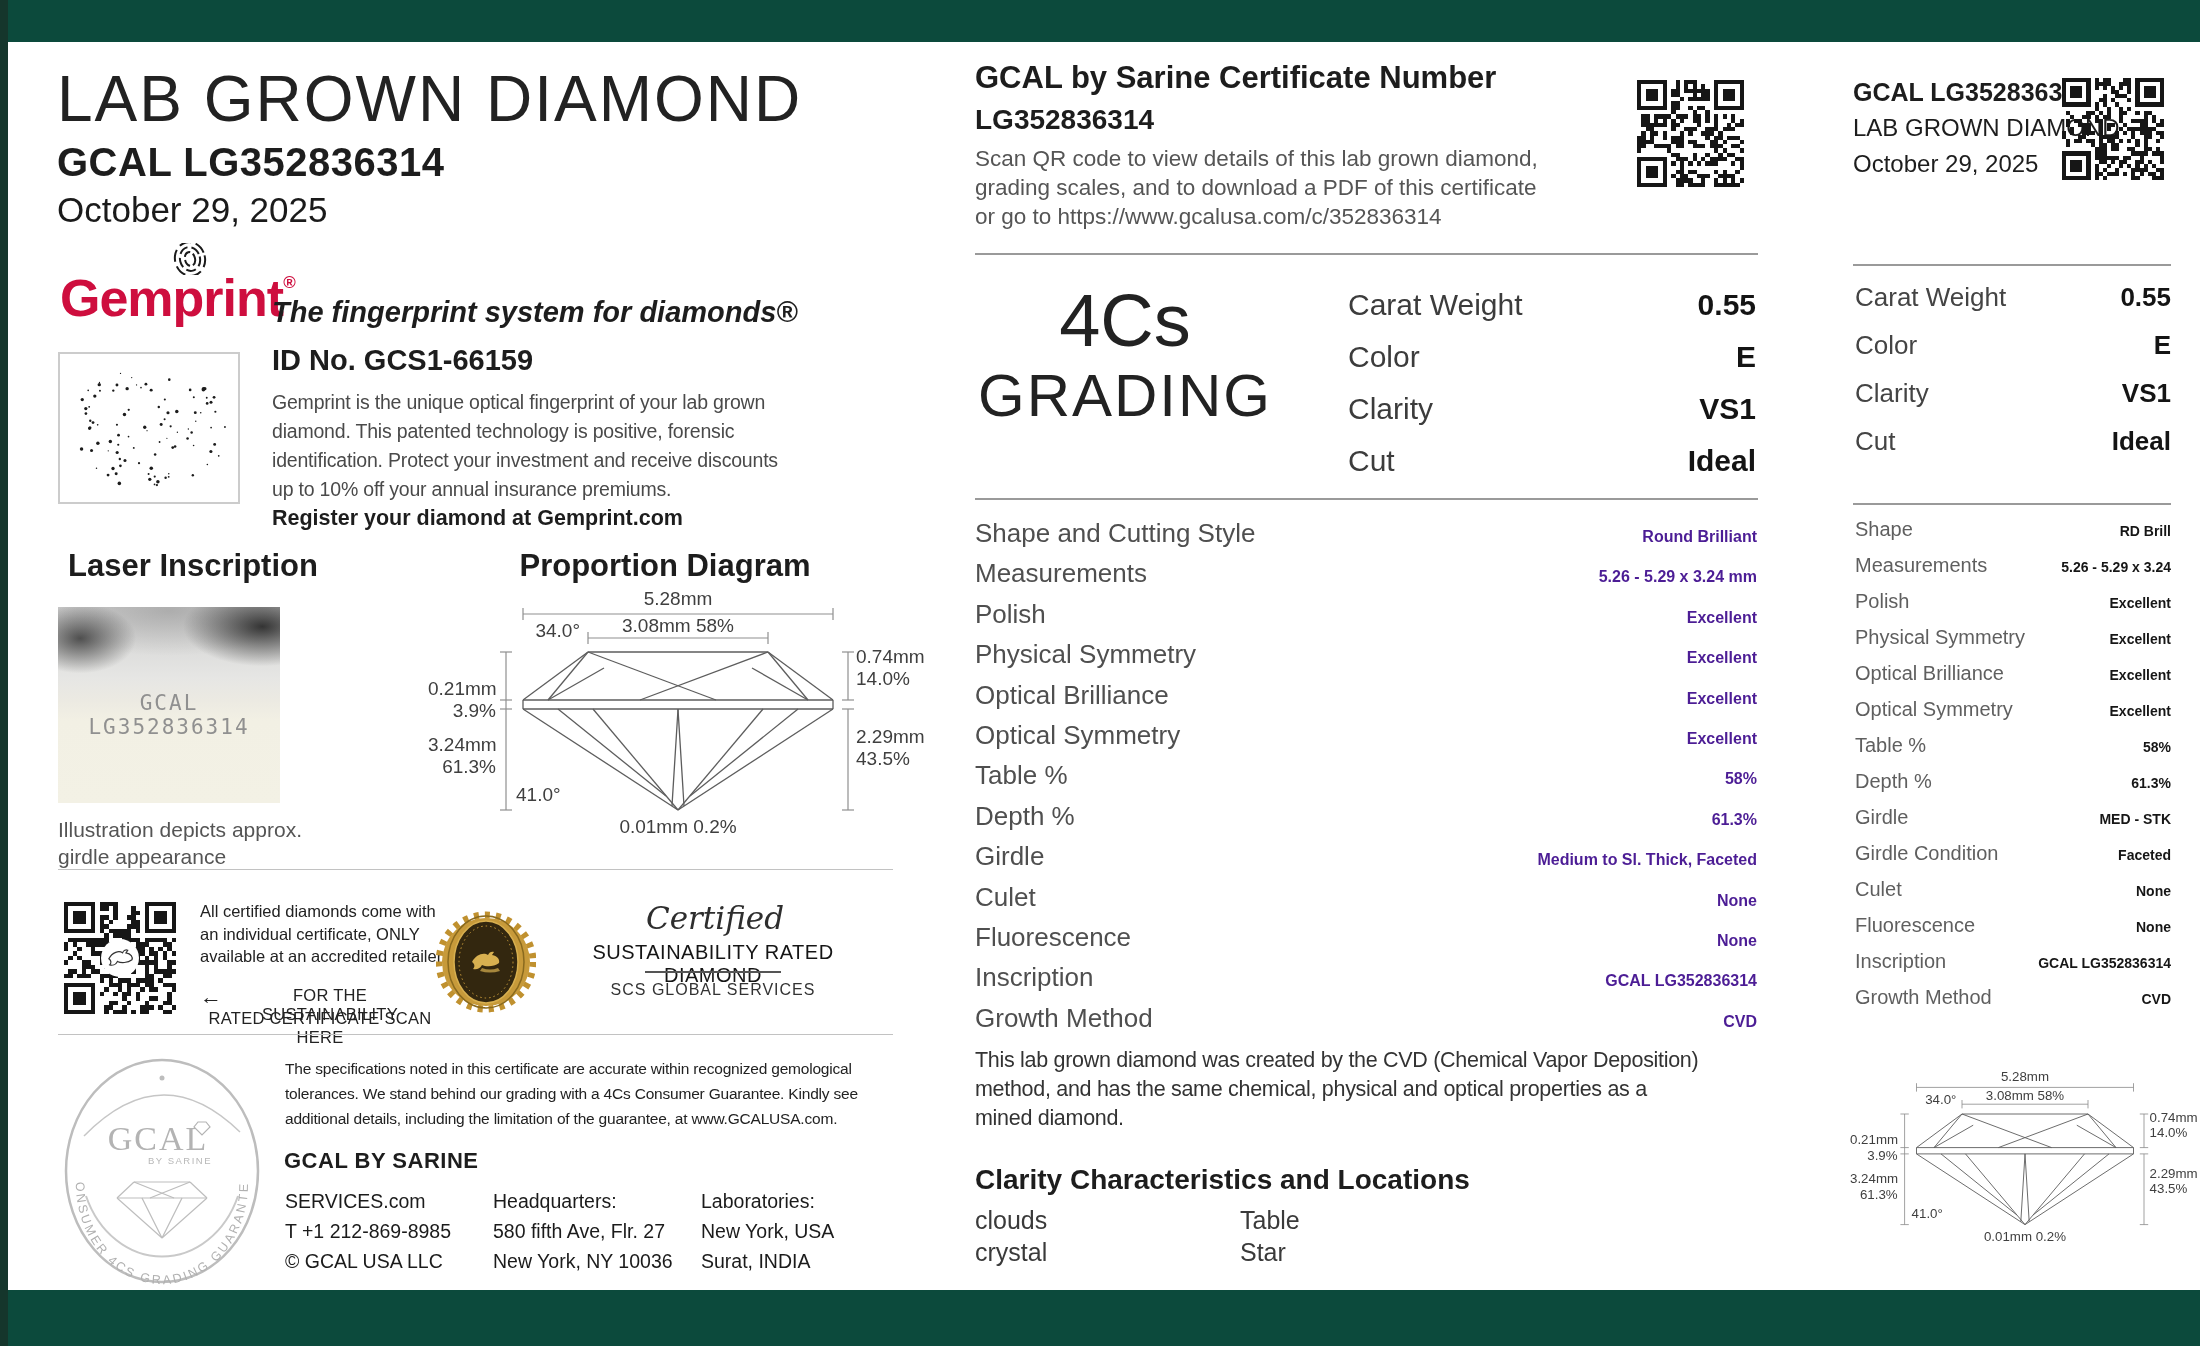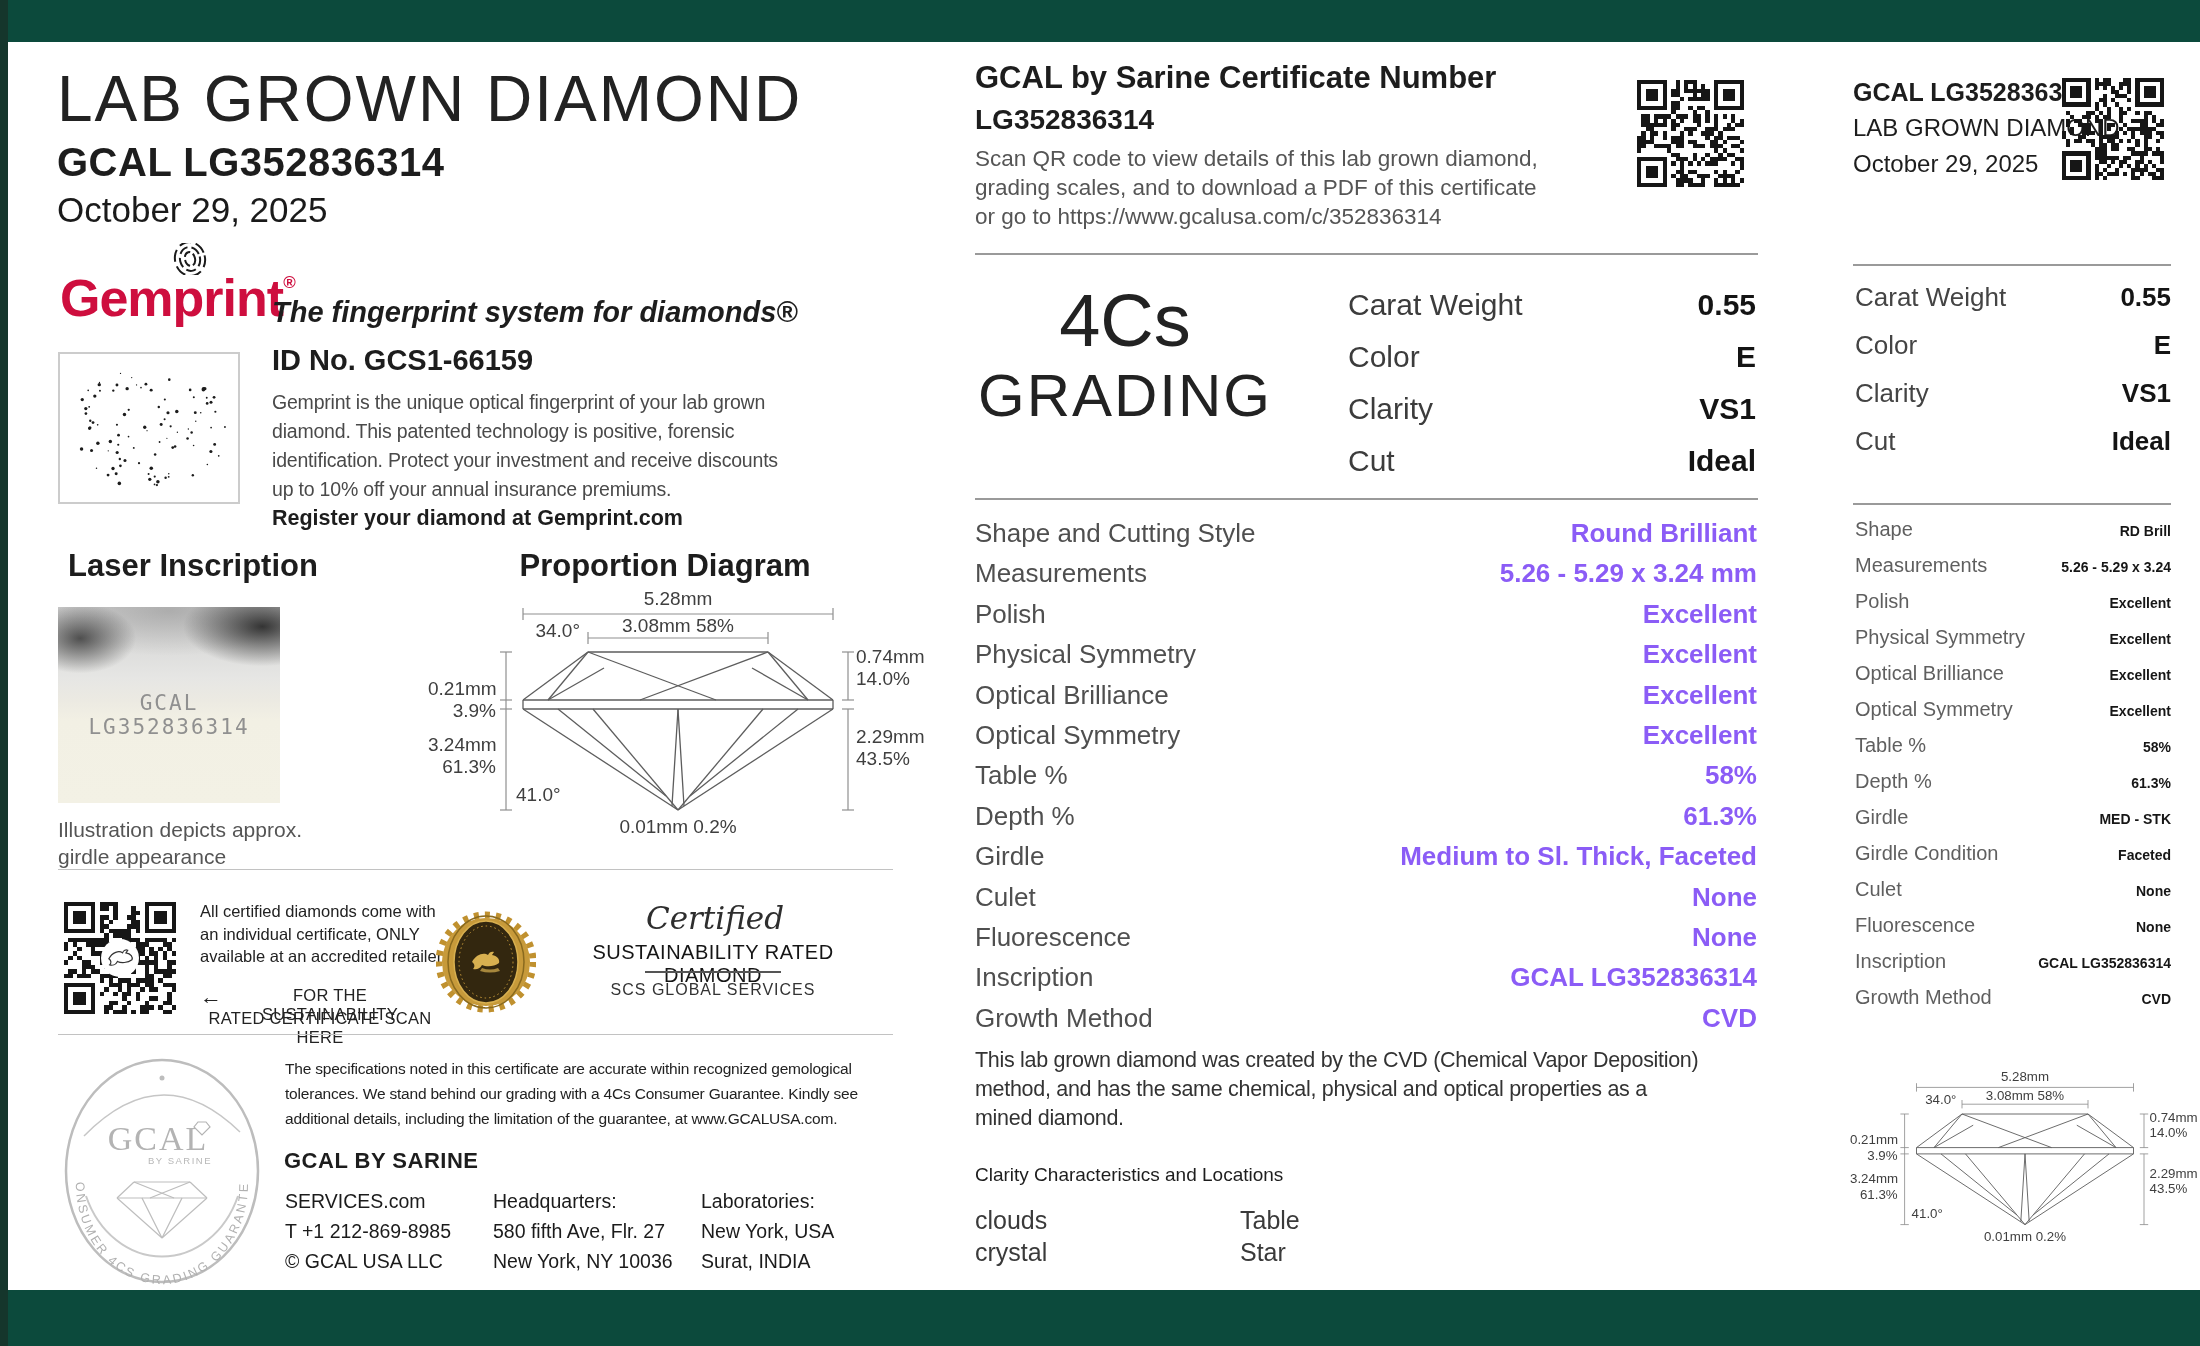--- a/index.html
+++ b/index.html
@@ -56,23 +56,23 @@
   .m-head { font-size:31px; font-weight:700; }
   .m-num { font-size:28px; font-weight:700; }
   .m-note div { font-size:22.5px; color:#555; line-height:29px; }
   .g-word1 { font-size:74px; font-weight:300; color:#222; line-height:1; text-align:center; }
   .g-word2 { font-size:60px; font-weight:300; color:#222; letter-spacing:2px; line-height:1; text-align:center; margin-top:8px; }
   .fourc-row { display:flex; justify-content:space-between; align-items:baseline; height:52px; }
   .fourc-row .lab { font-size:30px; color:#3c3c3c; }
   .fourc-row .val { font-size:30px; font-weight:700; color:#141414; }
   .spec-row { display:flex; justify-content:space-between; align-items:baseline; height:40.4px; }
   .spec-row .lab { font-size:26px; color:#4f4f4f; }
-  .spec-row .val { font-size:26px; font-weight:700; color:#8b5cf6; }
+  .spec-row .val { font-size:16px; font-weight:700; color:#4c1d95; }
   .cvd div { font-size:21.5px; letter-spacing:-0.3px; color:#333; line-height:29px; white-space:nowrap; }
-  .cl-head { font-size:19px; font-weight:400; }
+  .cl-head { font-size:28px; font-weight:700; }
   .cl-row { font-size:25px; color:#3a3a3a; line-height:32px; }
 
   
   .s-l1 { font-size:25px; font-weight:700; }
   .s-l2, .s-l3 { font-size:24px; color:#1d1d1d; }
   .s4-row { display:flex; justify-content:space-between; align-items:baseline; height:48px; }
   .s4-row .lab { font-size:26px; color:#444; }
   .s4-row .val { font-size:26px; font-weight:700; color:#141414; }
   .ss-row { display:flex; justify-content:space-between; align-items:baseline; height:36px; }
   .ss-row .lab { font-size:20px; color:#5f5f5f; }

